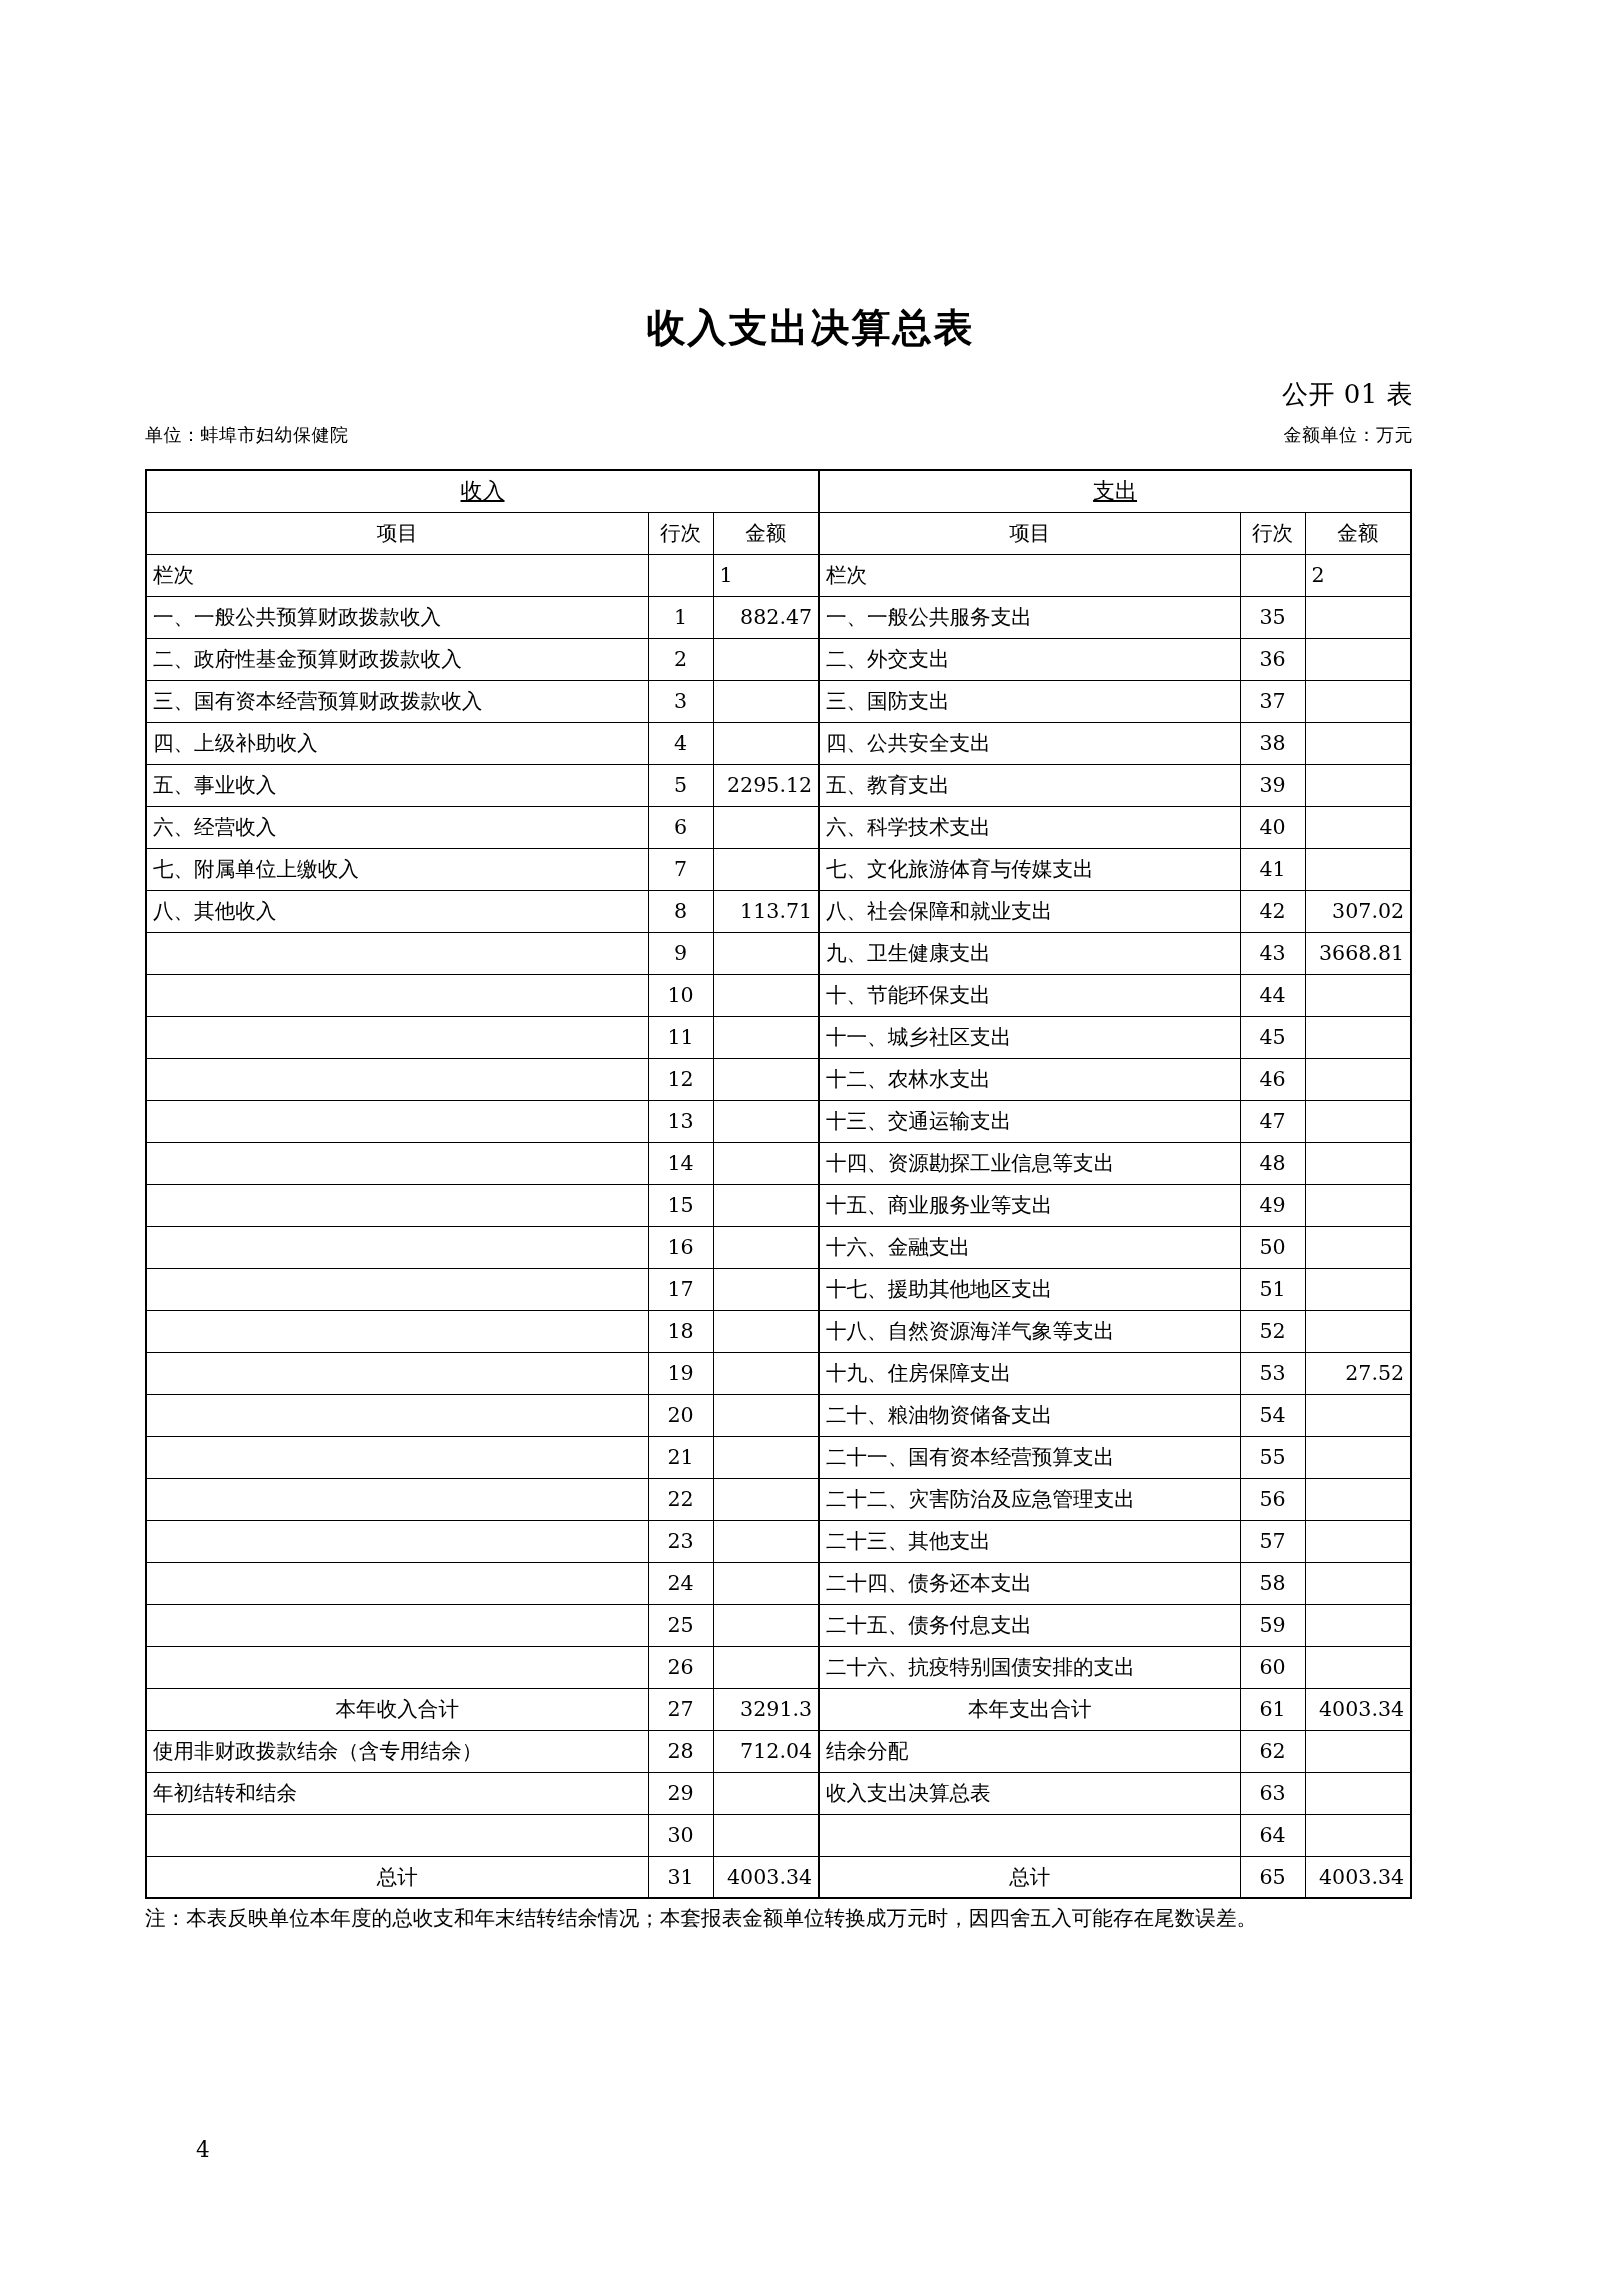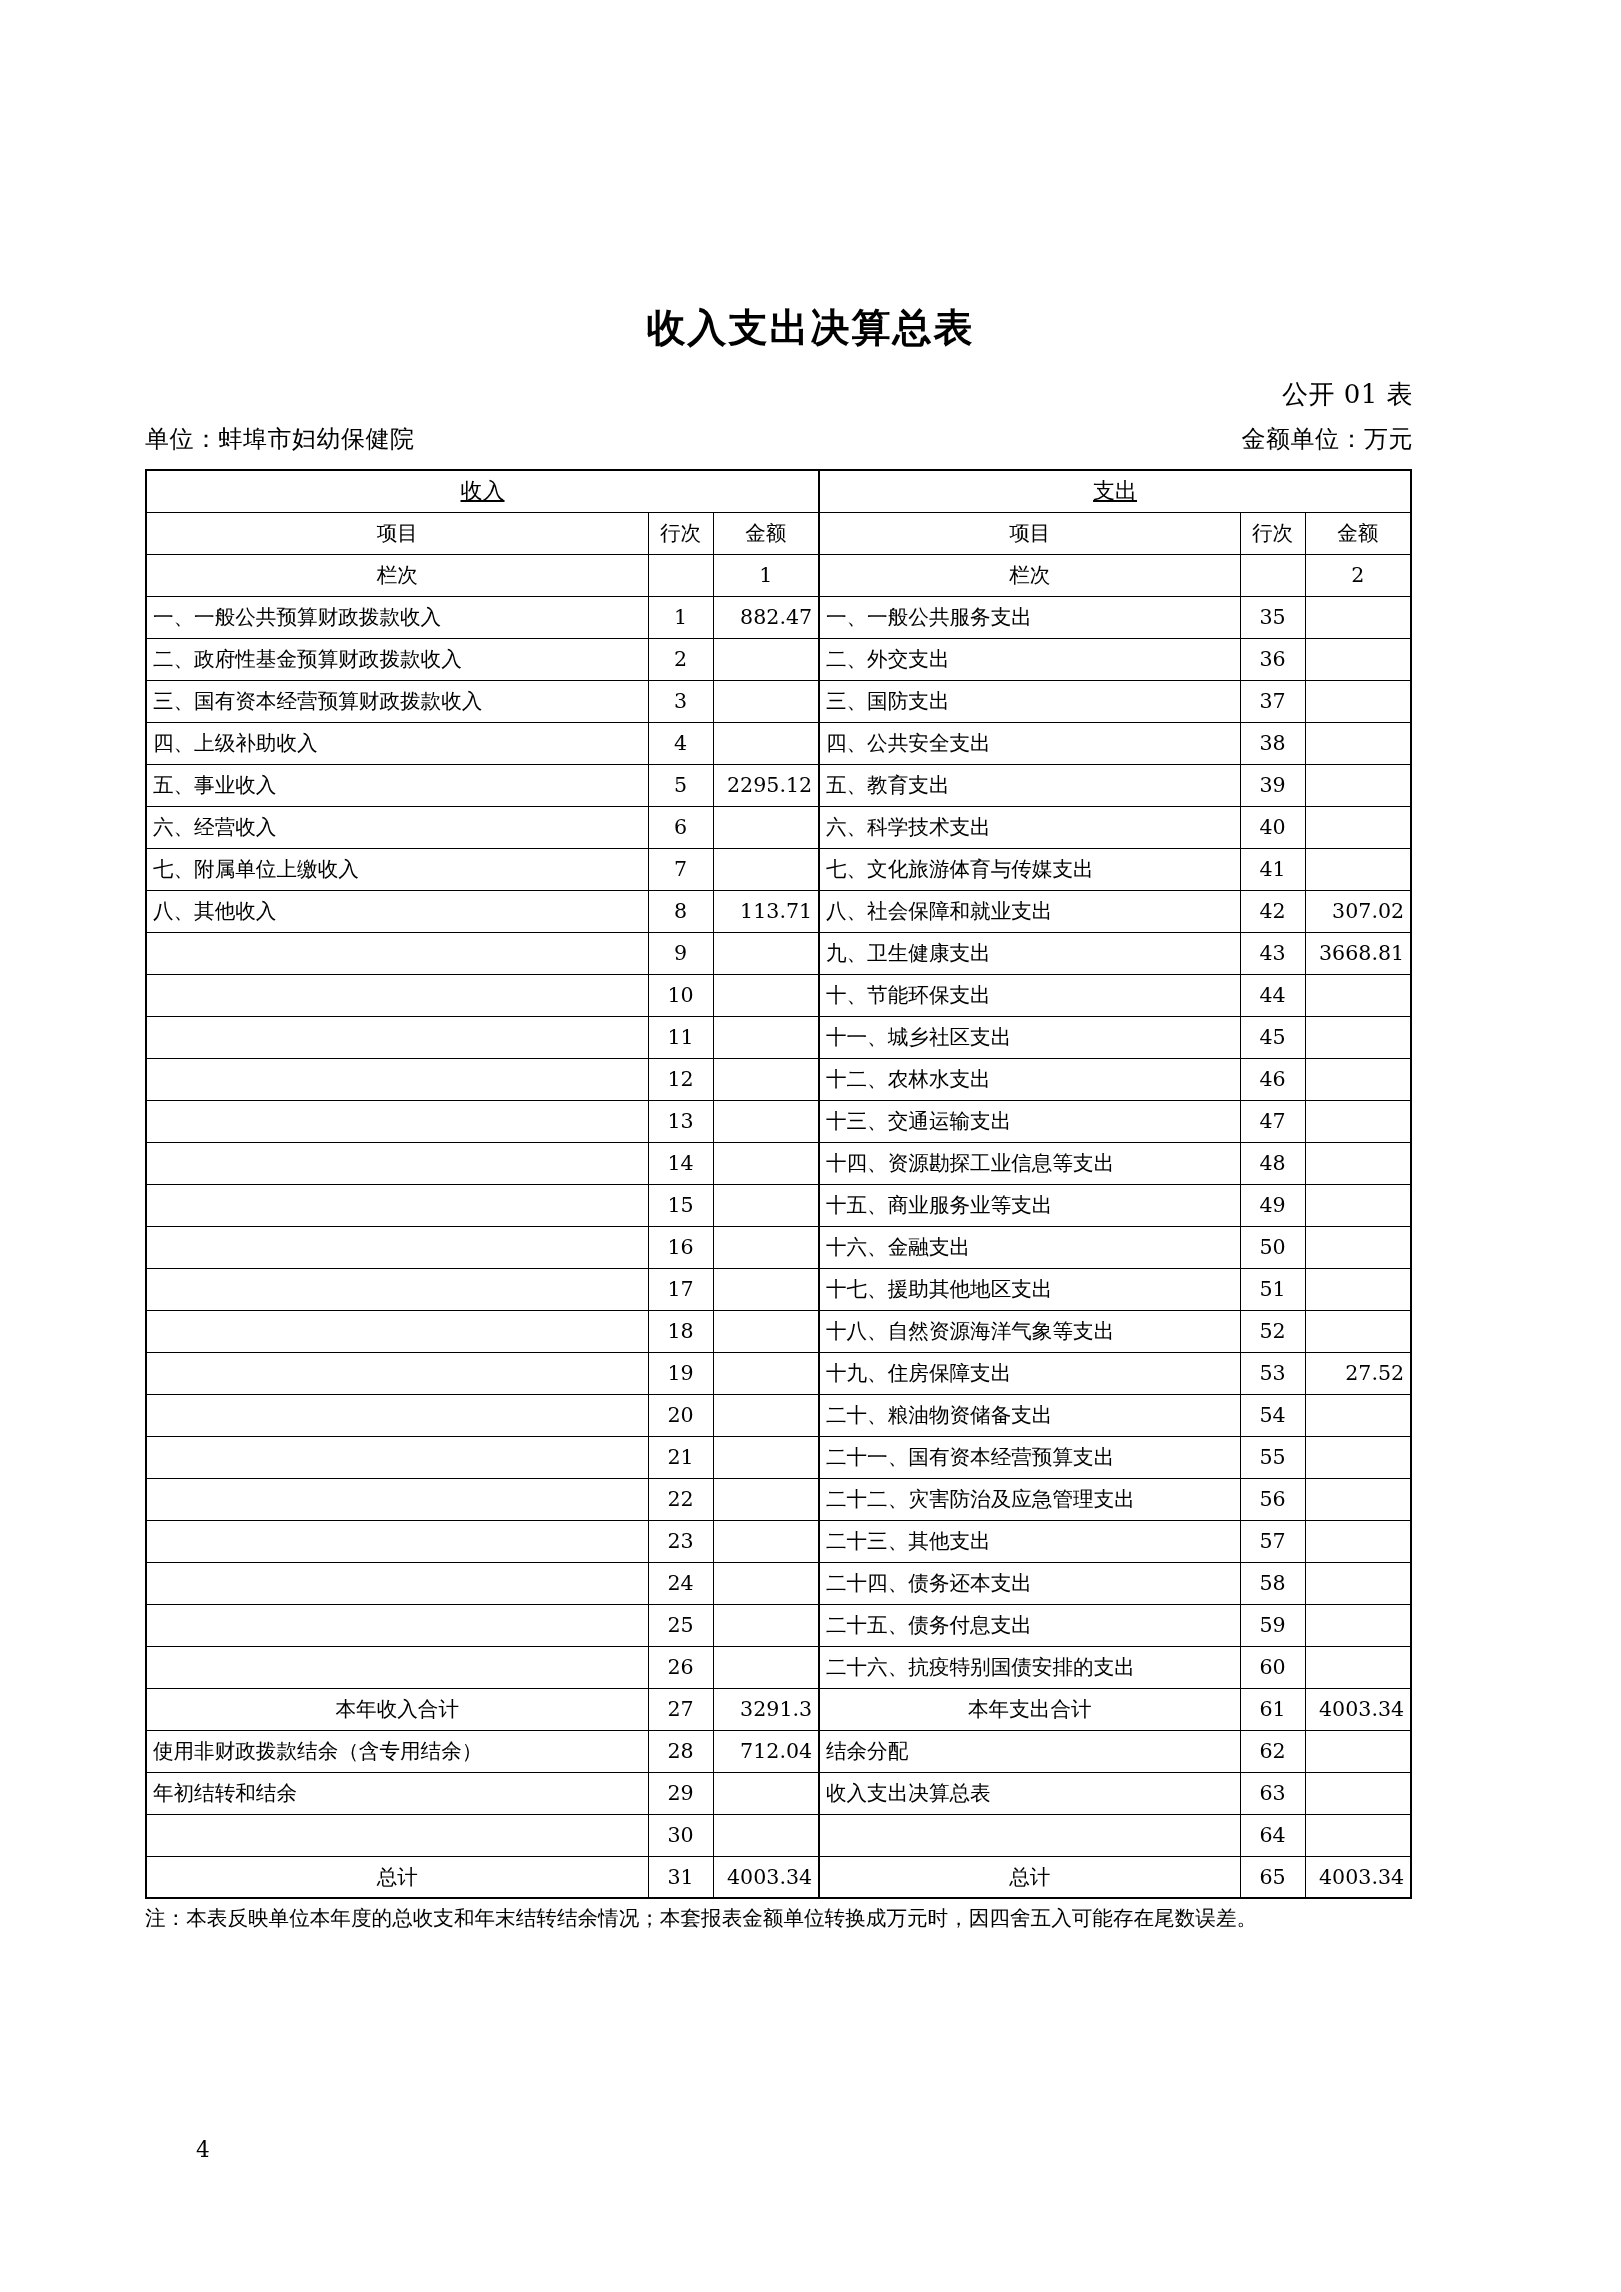--- a/index.html
+++ b/index.html
@@ -43,21 +43,21 @@
     letter-spacing: 0.5px;
     margin-left: 34px;
   }
   .meta-row {
     position: absolute;
     left: 145px;
     right: 208px;
     top: 423px;
     display: flex;
     justify-content: space-between;
-    font-size: 24px;
+    font-size: 18px;
   }
   .meta-unit { letter-spacing: 0.5px; }
   .meta-currency { letter-spacing: 0.5px; }
 
   
   .table-wrap {
     position: absolute;
     left: 145px;
     top: 469px;
     width: 1264px;
@@ -86,21 +86,21 @@
     text-align: center;
     font-size: 22px;
     border-bottom: 2px solid #000;
     text-decoration: underline;
   }
   .col-head td {
     text-align: center;
     border-bottom: 2px solid #000;
     margin-top: 36px;
   }
-  .lane-head td { text-align: center; }
+  .lane-head td { text-align: left; }
 
   td.item { text-align: left; padding-left: 9.8px; }
   td.num  { text-align: center; width: 65px; }
   td.amt  { text-align: right; width: 106px; padding-right: 5.9px; }
 
   
   col.c-item-l { width: 502px; }
   col.c-num-l  { width: 65px; }
   col.c-amt-l  { width: 106px; }
   col.c-item-r { width: 421px; }

